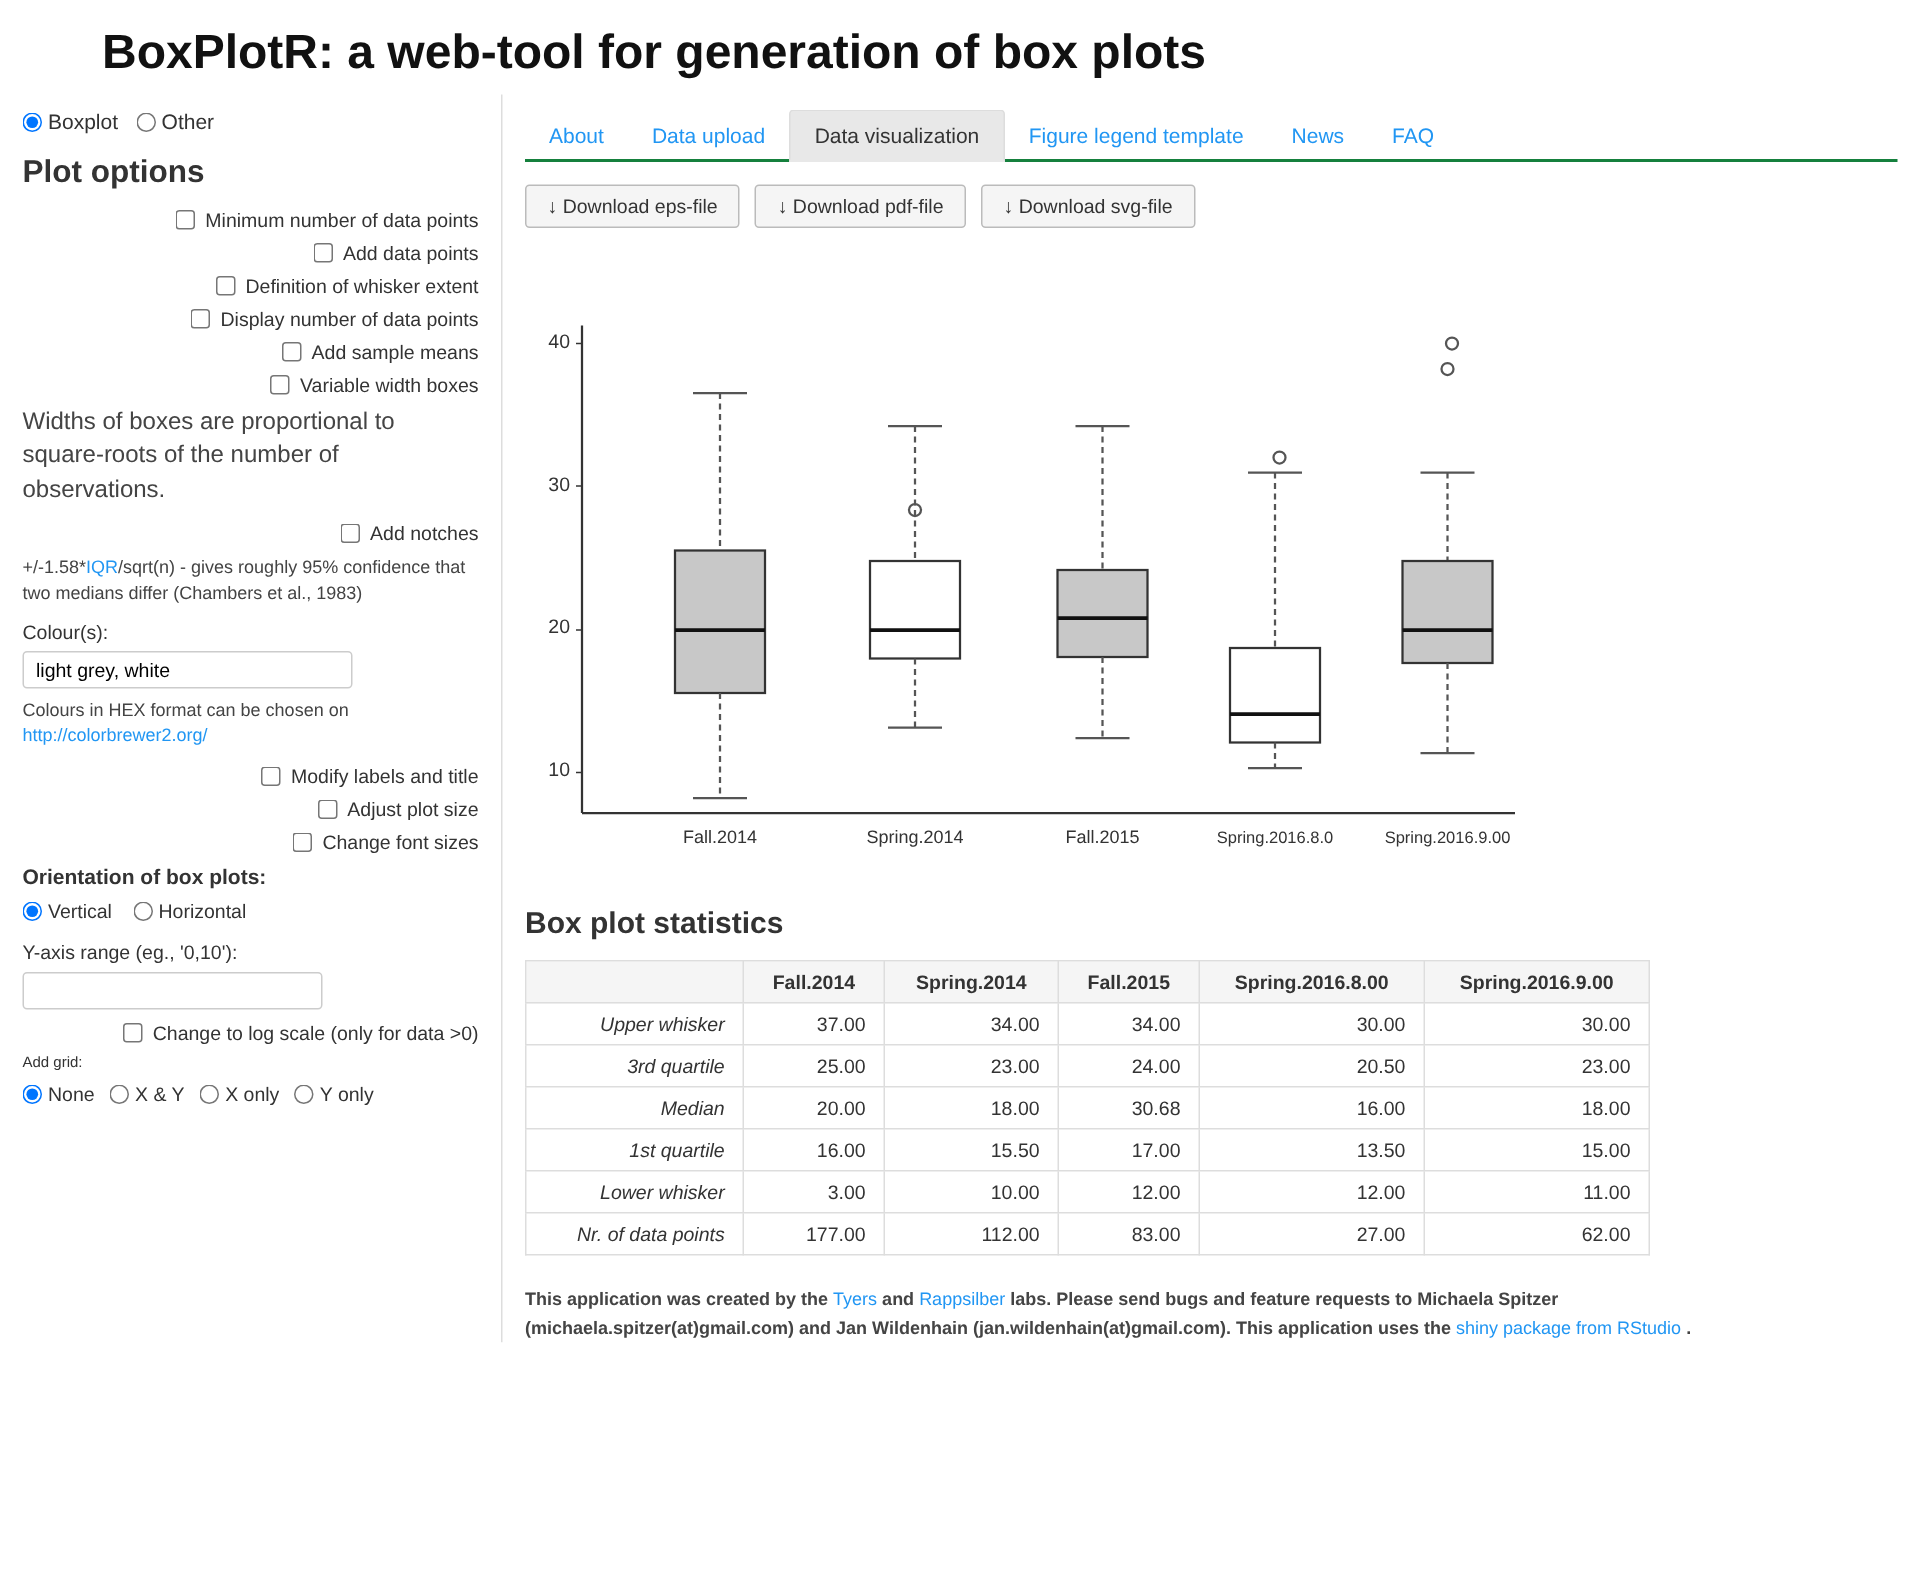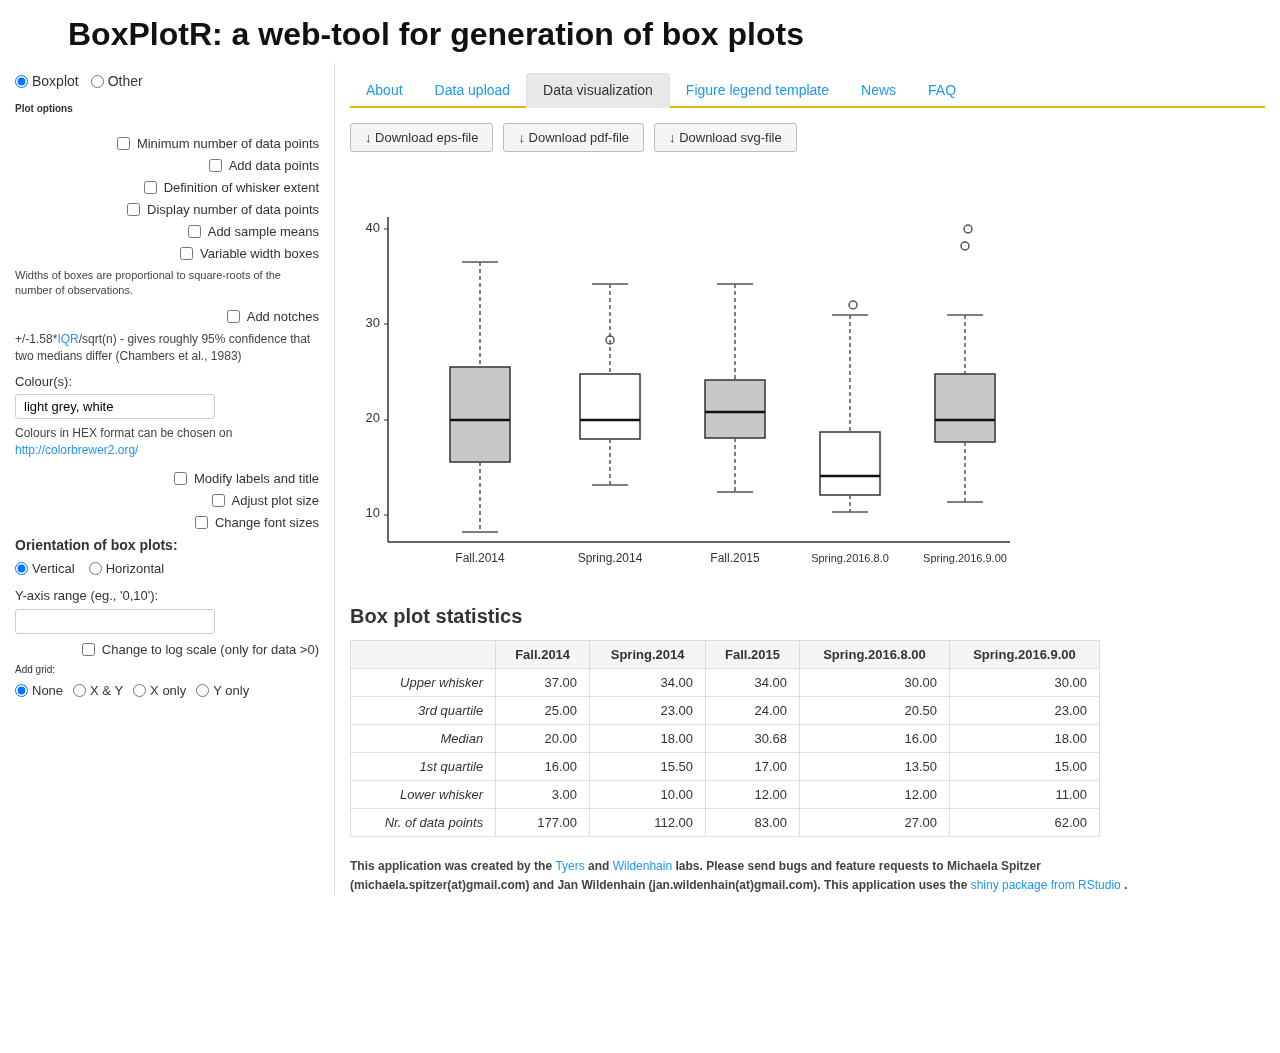--- a/index.html
+++ b/index.html
@@ -7,45 +7,45 @@
     
     .page-header { padding: 16px 20px 10px 20px; }
     .page-header h1 { font-size: 32px; font-weight: bold; color: #111; margin-left: 48px; }
     
     .main-layout { display: flex; }
     
     
     .sidebar { width: 335px; min-width: 335px; padding: 10px 15px; border-right: 1px solid #ddd; }
     .plot-type-row { display: flex; align-items: center; gap: 12px; margin-bottom: 14px; }
     .plot-type-row label { display: flex; align-items: center; gap: 4px; cursor: pointer; }
-    .plot-options-title { font-weight: bold; font-size: 10px; margin-bottom: 22px; }
+    .plot-options-title { font-weight: bold; font-size: 21px; margin-bottom: 12px; }
     .checkbox-row { display: flex; align-items: center; gap: 7px; margin-bottom: 7px; font-size: 13px; justify-content: flex-end; }
     .checkbox-row input[type=checkbox] { width: 13px; height: 13px; }
-    .note-text { font-size: 11px; color: #444; margin: 6px 0 10px 0; line-height: 1.4; }
+    .note-text { font-size: 16px; color: #444; margin: 6px 0 10px 0; line-height: 1.4; }
     .add-notches-section { margin-bottom: 6px; }
     .notch-desc { font-size: 12px; color: #444; margin: 4px 0 10px 0; line-height: 1.4; }
     .notch-desc a { color: #2196F3; text-decoration: none; }
     .colours-label { font-size: 13px; margin-bottom: 5px; }
-    .colour-input { width: 200px; padding: 4px 8px; border: 1px solid #ccc; border-radius: 3px; font-size: 13px; }
+    .colour-input { width: 220px; padding: 4px 8px; border: 1px solid #ccc; border-radius: 3px; font-size: 13px; }
     .colour-note { font-size: 12px; color: #444; margin: 6px 0 12px 0; line-height: 1.4; }
     .colour-note a { color: #2196F3; text-decoration: none; }
     .orientation-title { font-weight: bold; font-size: 14px; margin-bottom: 8px; }
     .radio-row { display: flex; align-items: center; gap: 14px; margin-bottom: 12px; }
     .radio-row label { display: flex; align-items: center; gap: 4px; font-size: 13px; cursor: pointer; }
     .yaxis-label { font-size: 13px; margin-bottom: 6px; }
     .yaxis-input { width: 200px; padding: 4px 8px; border: 1px solid #ccc; border-radius: 3px; font-size: 13px; margin-bottom: 8px; }
     .add-grid-title { font-weight: normal; font-size: 10px; margin-bottom: 8px; margin-top: 0; }
     .grid-radio-row { display: flex; align-items: center; gap: 10px; font-size: 13px; }
     .grid-radio-row label { display: flex; align-items: center; gap: 4px; cursor: pointer; }
     
     
     .main-content { flex: 1; padding: 0 15px; }
     
     
-    .tabs { display: flex; border-bottom: 2px solid #eab308; margin-bottom: 15px; padding-top: 10px; }
+    .tabs { display: flex; border-bottom: 2px solid #15803d; margin-bottom: 15px; padding-top: 10px; }
     .tab { padding: 8px 16px; cursor: pointer; font-size: 14px; color: #2196F3; text-decoration: none; border: none; background: none; }
     .tab.active { background: #e8e8e8; border: 1px solid #ddd; border-bottom: 2px solid #e8e8e8; margin-bottom: -2px; color: #333; font-weight: normal; border-radius: 3px 3px 0 0; }
     
     
     .download-row { display: flex; gap: 10px; margin-bottom: 20px; }
     .dl-btn { padding: 6px 14px; border: 1px solid #bbb; background: #f5f5f5; border-radius: 3px; cursor: pointer; font-size: 13px; color: #333; }
     
     
     .chart-area { margin-bottom: 30px; }
     
@@ -328,19 +328,19 @@
             <td>27.00</td>
             <td>62.00</td>
           </tr>
         </tbody>
     </table>
 
     <div class="footer-text">
       <strong>This application was created by the </strong>
       <a href="#">Tyers</a>
       <strong> and </strong>
-      <a href="#">Wildenhain</a>
+      <a href="#">Rappsilber</a>
       <strong> labs. Please send bugs and feature requests to Michaela Spitzer (michaela.spitzer(at)gmail.com) and Jan Wildenhain (jan.wildenhain(at)gmail.com). This application uses the </strong>
       <a href="#">shiny package from RStudio</a>
       <strong> .</strong>
     </div>
   </div>
 </div>
 
 </body></html>

